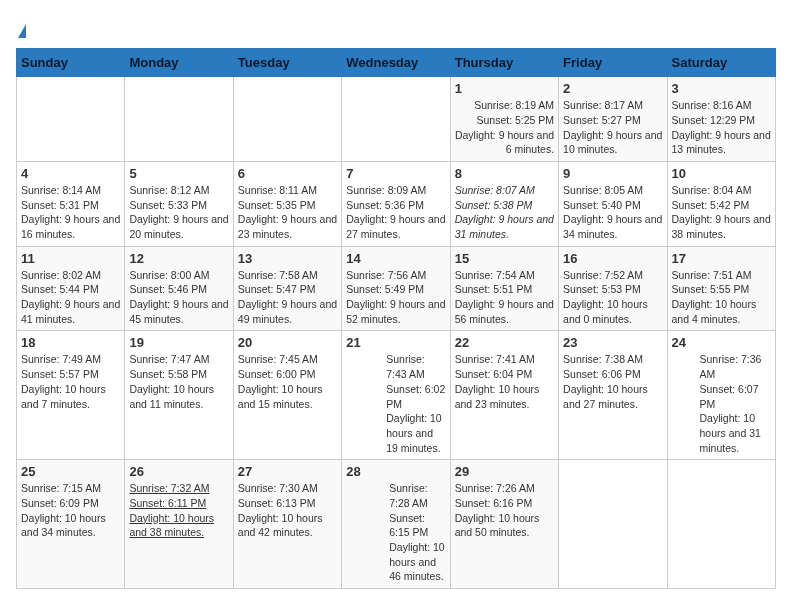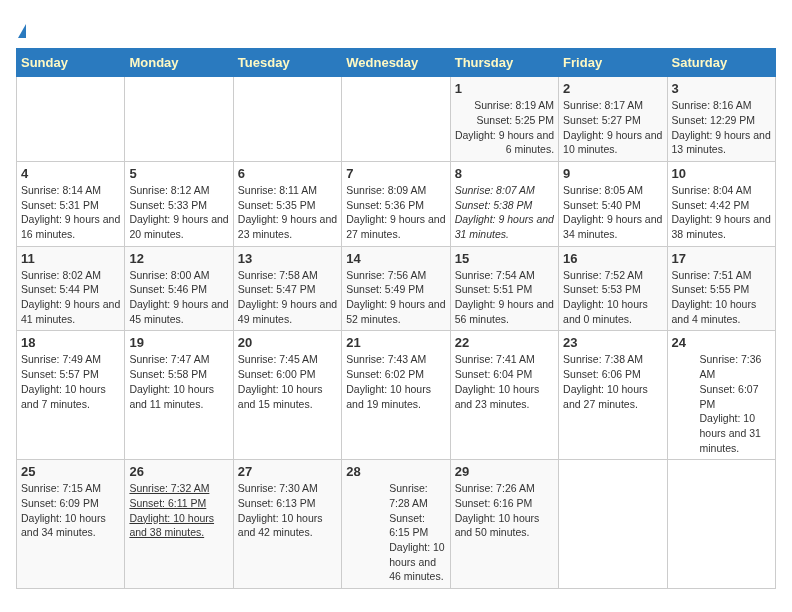--- a/index.html
+++ b/index.html
@@ -53,21 +53,21 @@
       font-size: 16px;
       color: #333;
     }
     table {
       width: 100%;
       border-collapse: collapse;
       font-size: 11px;
     }
     thead tr th {
       background-color: #2a7abf;
-      color: #fef9c3;
+      color: #0f172a;
       padding: 6px 4px;
       text-align: left;
       font-size: 13px;
       font-weight: bold;
       border: 1px solid #2a7abf;
     }
     tbody tr td {
       border: 1px solid #ccc;
       vertical-align: top;
       padding: 4px;
@@ -180,21 +180,21 @@
         </td>
         <td>
           <span class="day-number">9</span>
           <div class="day-info" style="white-space: pre-line;">Sunrise: 8:05 AM
 Sunset: 5:40 PM
 Daylight: 9 hours and 34 minutes.</div>
         </td>
         <td>
           <span class="day-number">10</span>
           <div class="day-info" style="white-space: pre-line;">Sunrise: 8:04 AM
-Sunset: 4:42 PM
+Sunset: 5:42 PM
 Daylight: 9 hours and 38 minutes.</div>
         </td>
       </tr>
       <tr>
         <td>
           <span class="day-number">11</span>
           <div class="day-info" style="white-space: pre-line;">Sunrise: 8:02 AM
 Sunset: 5:44 PM
 Daylight: 9 hours and 41 minutes.</div>
         </td>
@@ -249,21 +249,21 @@
 Daylight: 10 hours and 11 minutes.</div>
         </td>
         <td>
           <span class="day-number">20</span>
           <div class="day-info" style="white-space: pre-line;">Sunrise: 7:45 AM
 Sunset: 6:00 PM
 Daylight: 10 hours and 15 minutes.</div>
         </td>
         <td>
           <span class="day-number">21</span>
-          <div class="day-info" style="white-space: pre-line;">Sunrise: 7:43 AM
+          <div class="day-info" style="white-space: pre-line; margin-left: 40px;">Sunrise: 7:43 AM
 Sunset: 6:02 PM
 Daylight: 10 hours and 19 minutes.</div>
         </td>
         <td>
           <span class="day-number">22</span>
           <div class="day-info" style="white-space: pre-line;">Sunrise: 7:41 AM
 Sunset: 6:04 PM
 Daylight: 10 hours and 23 minutes.</div>
         </td>
         <td>

